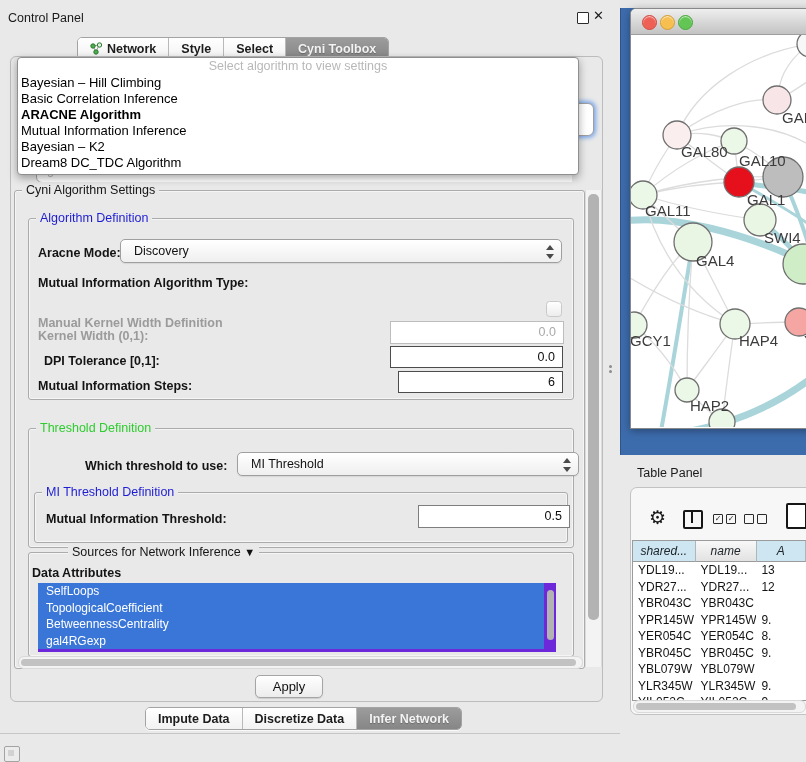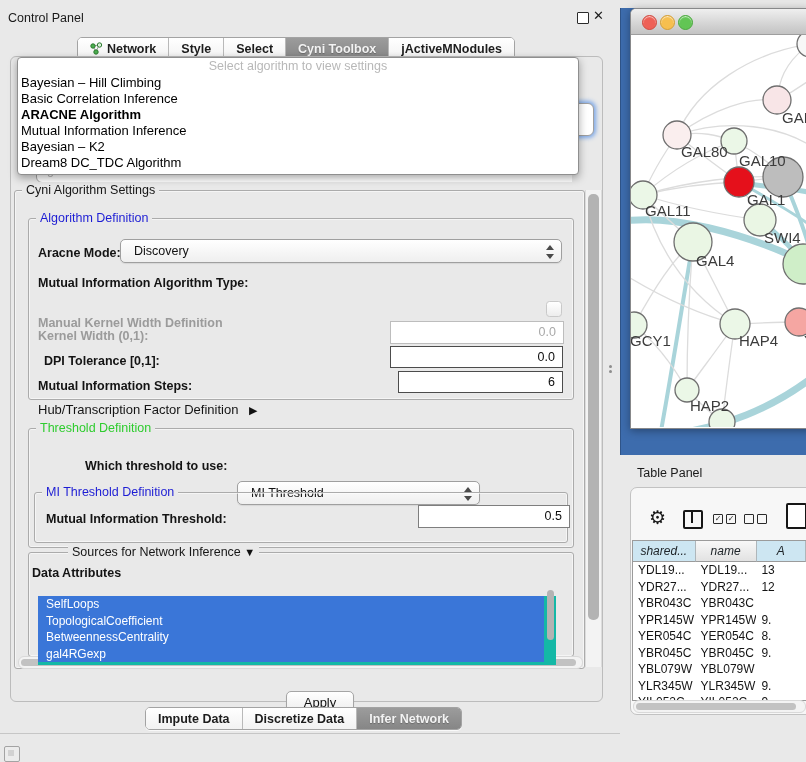--- a/index.html
+++ b/index.html
@@ -37,21 +37,21 @@
   .combo{background:linear-gradient(#ffffff,#efefef);border:1px solid #9f9f9f;border-radius:5px;font-size:12.5px;line-height:23px;padding-left:13px;color:#111;box-shadow:0 1px 1px rgba(0,0,0,.08);}
   .stepper{position:absolute;right:7px;top:5px;width:9px;height:14px;}
   .stepper:before,.stepper:after{content:"";position:absolute;left:1px;border-left:4px solid transparent;border-right:4px solid transparent;}
   .stepper:before{top:0;border-bottom:5px solid #4a4a4a;}
   .stepper:after{bottom:0;border-top:5px solid #4a4a4a;}
   .tfield{background:#fff;font-size:12.5px;line-height:21px;text-align:right;padding-right:7px;color:#0d0d0d;}
   .tfield.en{border:1.6px solid #4c4c4c;}
   .tfield.dis{border:1px solid #bdbdbd;color:#a9a9a9;}
   .chk{width:14px;height:14px;border:1px solid #c9c9c9;border-radius:3.5px;background:linear-gradient(#ffffff,#ededed);}
   .disclose{font-size:11px;color:#111;}
-  .attr-list{left:38px;top:583px;width:518px;height:69px;background:#14b8a6;z-index:2;margin-top:13px;}
+  .attr-list{left:38px;top:583px;width:518px;height:69px;background:#6d28d9;z-index:2;}
   .attr-row{height:16.5px;line-height:16.5px;width:506px;padding-left:8px;box-sizing:border-box;font-size:12px;color:#fff;white-space:nowrap;}
   .vthumb{background:#b3b3b3;border-radius:5px;}
   .vtrack{background:#f3f3f3;border-left:1px solid #dcdcdc;border-right:1px solid #dcdcdc;}
   .htrack{background:#f3f3f3;border:1px solid #d9d9d9;border-radius:6px;}
   .hthumb{background:#c2c2c2;border-radius:4px;}
   .btn{background:linear-gradient(#ffffff,#ececec);border:1px solid #a5a5a5;border-radius:5px;font-size:13px;color:#111;text-align:center;line-height:21px;box-shadow:0 1px 1px rgba(0,0,0,.12);}
   .cp-bottom-line{left:0;top:733px;width:620px;height:1px;background:#c6c6c6;}
   .mini-ic{left:4px;top:746px;width:14px;height:14px;border:1px solid #a3a3a3;border-radius:2px;background:#ececec;}
   .mini-ic>div{position:absolute;left:3px;top:3px;width:6px;height:6px;background:#d2d2d2;}
   .grip{left:608px;top:365px;width:5px;height:9px;}
@@ -107,23 +107,20 @@
       </div>
       <div class="seg">
         <span>Style</span>
       </div>
       <div class="seg">
         <span>Select</span>
       </div>
       <div class="seg sel">
         <span>Cyni Toolbox</span>
       </div>
-      <div class="seg">
-        <span>jActiveMNodules</span>
-      </div>
     </div>
 
   <div class="abs content-pane"></div>
 
   <div class="abs combo-frag"></div>
   <div class="abs behind-combo">
     <div>gal-filtered sif default node</div>
   </div>
 
   <div class="abs popup">
@@ -161,30 +158,26 @@
 
   <div class="abs lbl dis" style="left:38px;top:329px;">Kernel Width (0,1):</div>
   <div class="abs tfield dis" style="left:390px;top:321px;width:165px;height:21px;">0.0</div>
 
   <div class="abs lbl" style="left:44px;top:354px;">DPI Tolerance [0,1]:</div>
   <div class="abs tfield en" style="left:390px;top:346px;width:164px;height:20px;">0.0</div>
 
   <div class="abs lbl" style="left:38px;top:379px;">Mutual Information Steps:</div>
   <div class="abs tfield en" style="left:398px;top:371px;width:156px;height:20px;">6</div>
 
-  <div class="abs lbl" style="left:38px;top:402px;font-weight:normal;font-size:13px;">
-    <span>Hub/Transcription Factor Definition</span>
-    <span class="disclose" style="margin-left:7px;">▶</span>
-  </div>
 
   <div class="abs grp" style="left:28px;top:428px;width:544px;height:118px;"></div>
   <div class="grp-title t-green" style="left:36px;top:421px;">Threshold Definition</div>
 
   <div class="abs lbl" style="left:85px;top:459px;">Which threshold to use:</div>
-  <div class="abs combo" style="left:237px;top:452px;width:243px;height:24px;box-sizing:border-box;margin-top:29px;">
+  <div class="abs combo" style="left:237px;top:452px;width:342px;height:24px;box-sizing:border-box;">
     <span>MI Threshold</span>
     <span class="stepper"></span>
   </div>
 
   <div class="abs grp" style="left:34px;top:492px;width:532px;height:49px;"></div>
   <div class="grp-title t-blue" style="left:42px;top:485px;">MI Threshold Definition</div>
   <div class="abs lbl" style="left:46px;top:512px;">Mutual Information Threshold:</div>
   <div class="abs tfield" style="left:418px;top:505px;width:143px;height:21px;border:1px solid #7e7e7e;">0.5</div>
 
   <div class="abs grp" style="left:28px;top:552px;width:544px;height:103px;"></div>
@@ -199,21 +192,21 @@
       <div class="attr-row" style="background: rgb(58, 118, 216);">TopologicalCoefficient</div>
       <div class="attr-row" style="background: rgb(58, 118, 216);">BetweennessCentrality</div>
       <div class="attr-row" style="background: rgb(58, 118, 216);">gal4RGexp</div>
     </div>
   <div class="abs vthumb" style="left:547px;top:590px;width:7px;height:50px;z-index:3;"></div>
 
   <div class="abs htrack" style="left:18px;top:656px;width:563px;height:11px;">
     <div class="hthumb" style="position:absolute;left:2px;top:1.5px;width:555px;height:7px;"></div>
   </div>
 
-  <div class="abs btn" style="left:286px;top:675px;width:66px;height:21px;margin-top:16px;">Apply</div>
+  <div class="abs btn" style="left:255px;top:675px;width:66px;height:21px;">Apply</div>
 
   <div class="abs seggroup" id="bottom-tabs">
       <div class="seg">
         <span>Impute Data</span>
       </div>
       <div class="seg">
         <span>Discretize Data</span>
       </div>
       <div class="seg sel">
         <span>Infer Network</span>

